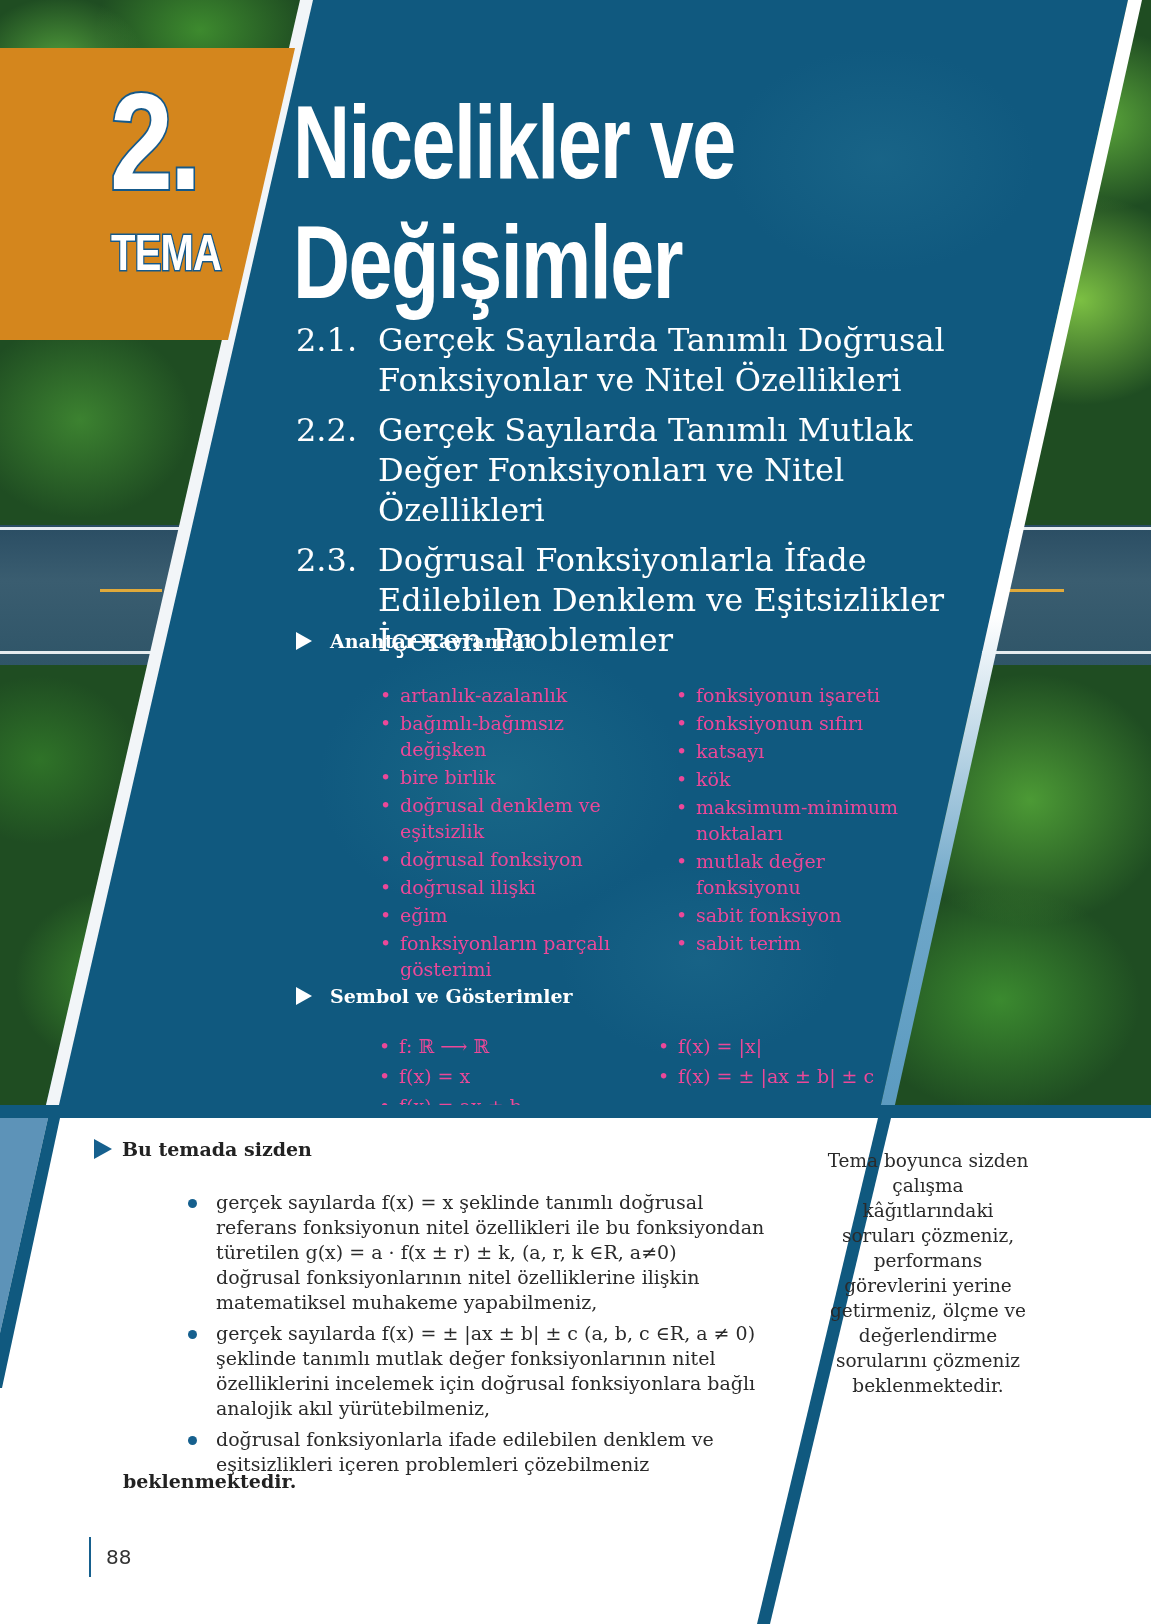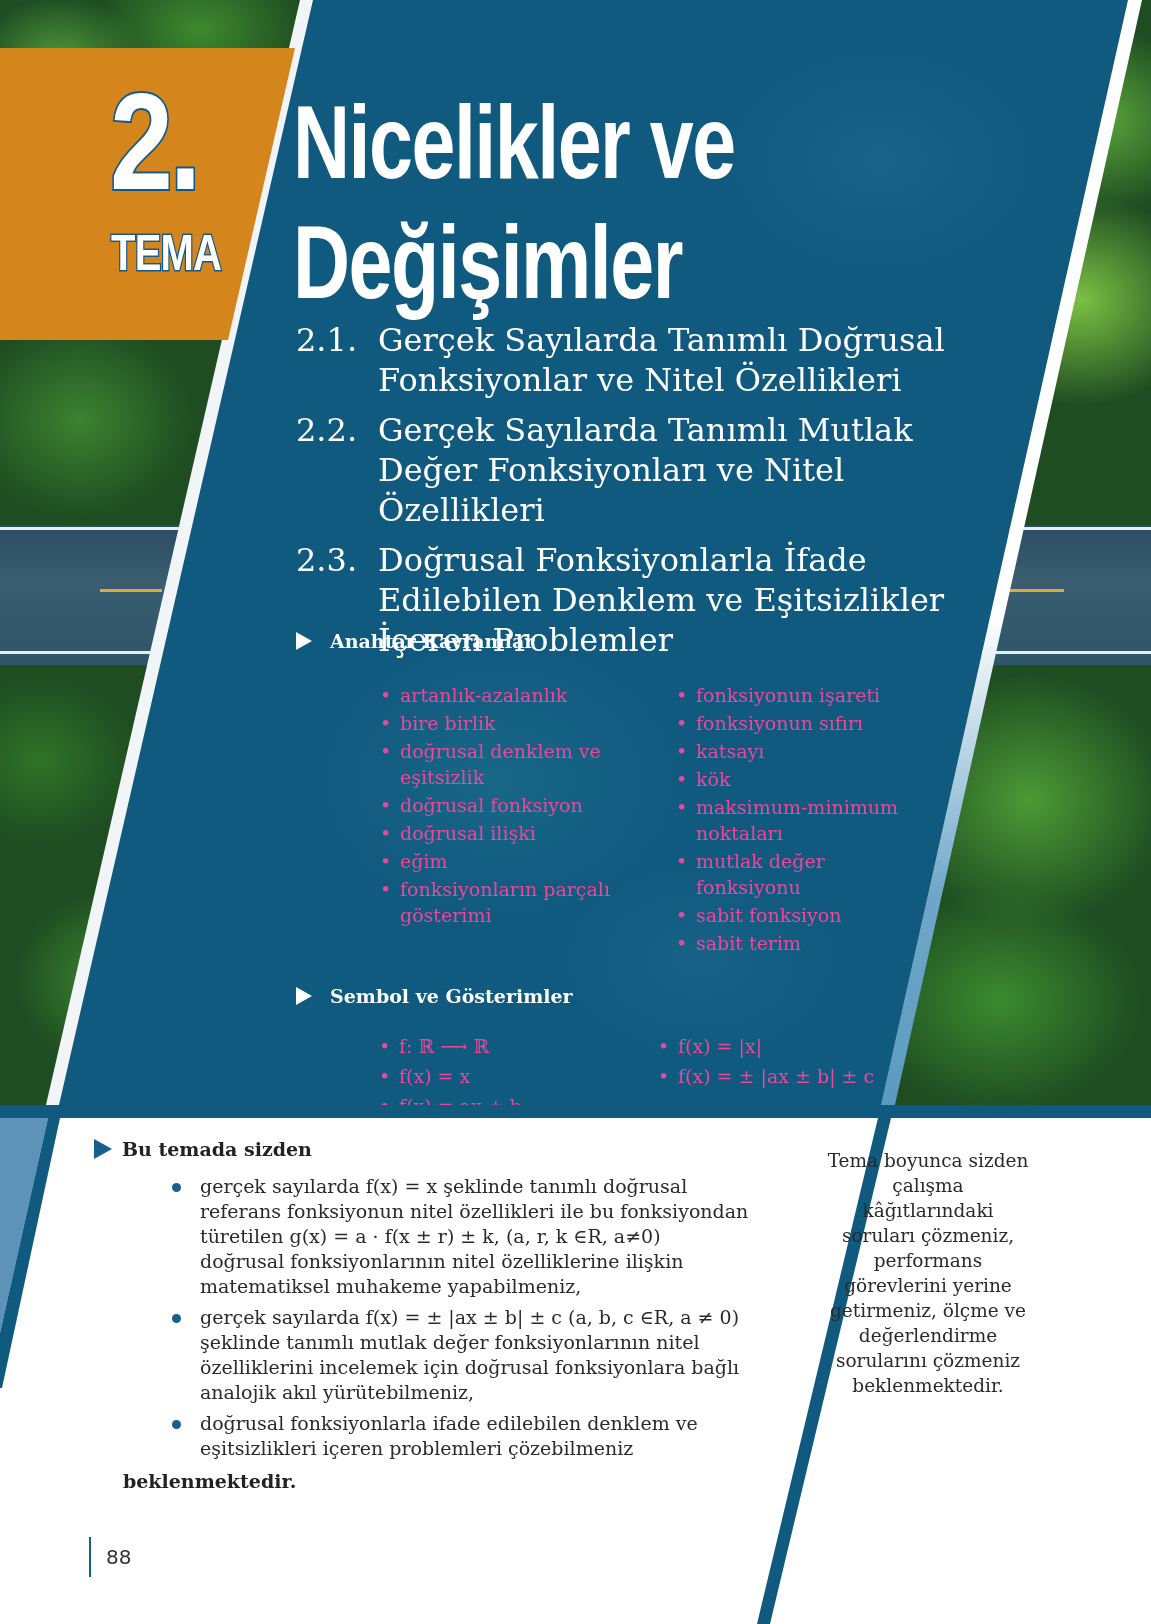--- a/index.html
+++ b/index.html
@@ -50,21 +50,21 @@
   .kw-list li::before { content:"•"; position:absolute; left:0; top:0; }
   .bottom-band { position:absolute; left:0; top:1105px; width:1151px; height:13px; background:#10597f; }
   .bl-light { position:absolute; left:0; top:1118px; width:60px; height:270px; background:#5d93b8;
     clip-path: polygon(0 0, 48px 0, 0 215px); }
   .bl-dark { position:absolute; left:0; top:1118px; width:80px; height:280px; background:#10597f;
     clip-path: polygon(48px 0, 60px 0, 2px 270px, 0 270px, 0 215px); }
   .br-stripe { position:absolute; left:0; top:0; width:1151px; height:1624px; background:#10597f;
     clip-path: polygon(878px 1118px, 891px 1118px, 770px 1624px, 757px 1624px); }
   .expect-head { position:absolute; left:94px; top:1138px; font-weight:700; color:#222222; font-size:19px; display:flex; align-items:center; }
   .tri-blue { width:0; height:0; border-top:10px solid transparent; border-bottom:10px solid transparent; border-left:18px solid #16608e; margin-right:10px; }
-  .expect-list { position:absolute; left:170px; top:1174px; width:580px; list-style:none; margin:0; padding:0; color:#2a2a2a; font-size:19px; line-height:25px; }
+  .expect-list { position:absolute; left:170px; top:1174px; width:580px; list-style:none; margin:16px; padding:0; color:#2a2a2a; font-size:19px; line-height:25px; }
   .expect-list li { position:relative; padding-left:30px; margin-bottom:6px; }
   .expect-list li::before { content:""; position:absolute; left:2px; top:9px; width:9px; height:9px; border-radius:50%; background:#16608e; }
   .expect-foot { position:absolute; left:123px; top:1470px; font-weight:700; color:#222222; font-size:19px; }
   .side-note { position:absolute; left:826px; top:1148px; width:204px; text-align:center; color:#2a2a2a; font-size:18.5px; line-height:25px; }
   .page-num { position:absolute; left:89px; top:1537px; height:40px; border-left:2px solid #16608e; padding-left:15px; color:#333333; font-size:20px; line-height:40px; font-family:"DejaVu Sans", sans-serif; }
 </style>
 </head>
 <body>
 
 <div class="hero">
@@ -104,20 +104,21 @@
   </div>
 </div>
 
 <div class="section-head" style="top:630px;">
   <span class="tri"></span>
   <span>Anahtar Kavramlar</span>
 </div>
 
 <ul class="kw-list" style="left:368px; top:670px; width:250px;">
   <li>artanlık-azalanlık</li>
+  <li style="width:180px;">bağımlı-bağımsız değişken</li>
   <li>bire birlik</li>
   <li style="width:210px;">doğrusal denklem ve eşitsizlik</li>
   <li>doğrusal fonksiyon</li>
   <li>doğrusal ilişki</li>
   <li>eğim</li>
   <li style="width:230px;">fonksiyonların parçalı gösterimi</li>
 </ul>
 
 <ul class="kw-list" style="left:664px; top:670px; width:240px;">
   <li>fonksiyonun işareti</li>

